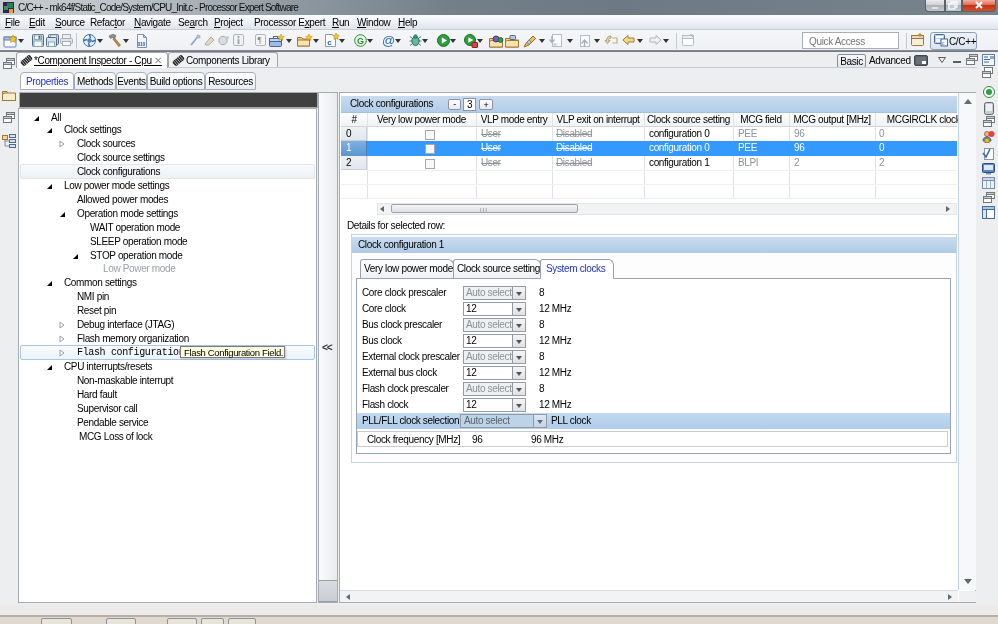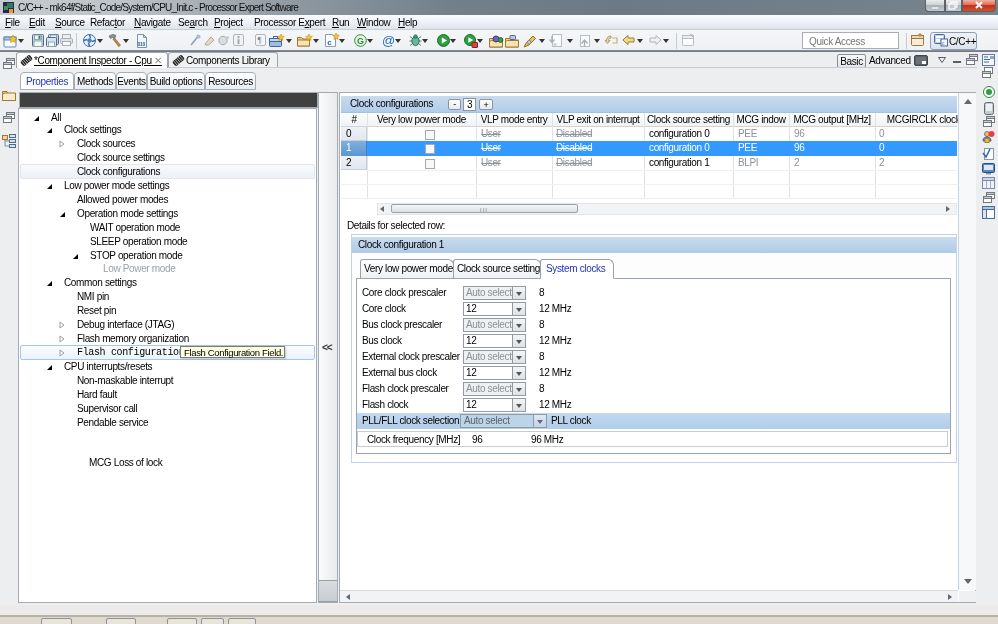--- a/index.html
+++ b/index.html
@@ -479,41 +479,41 @@
 <div class="trow" style="top:279px;">
             <span class="txt" style="left:58px;color:#000;position:absolute;">Hard fault</span>
           </div>
 <div class="trow" style="top:293px;">
             <span class="txt" style="left:58px;color:#000;position:absolute;">Supervisor call</span>
           </div>
 <div class="trow" style="top:307px;">
             <span class="txt" style="left:58px;color:#000;position:absolute;">Pendable service</span>
           </div>
 <div class="trow" style="top:321px;">
-            <span class="txt" style="left:70px;color:#000;position:absolute;margin-top:26px;">MCG Loss of lock</span>
+            <span class="txt" style="left:60px;color:#000;position:absolute;">MCG Loss of lock</span>
           </div>
 <div style="position:absolute;left:161px;top:237px;width:105px;height:12px;background:#fefee1;border:1px solid #7a7a7a;font-size:9.5px;padding:0 0 0 3px;z-index:5;box-shadow:1px 1px 2px rgba(0,0,0,0.2);white-space:nowrap;">Flash Configuration Field.</div>
       </div>
       <div id="cstrip">
           <span class="cc">&lt;&lt;</span>
           <div style="position:absolute;left:0px;top:487px;width:18px;height:22px;background:linear-gradient(#d9dcdf,#c9cdd1);border:1px solid #9aa0a7;border-left:none;border-right:none;"></div>
         </div>
       <div id="rpanel">
 <div style="position:absolute;left:1px;top:3px;width:616px;height:17px;background:linear-gradient(#c9dbee,#b1cce9);border-bottom:1px solid #a2c2e2;"></div>
 <div style="position:absolute;left:10px;top:5px;font-size:10px;">Clock configurations</div>
 <div style="position:absolute;left:108px;top:6px;width:13px;height:11px;background:linear-gradient(#fdfdfd,#e6e9ed);border:1px solid #8e959d;border-radius:2px;text-align:center;font-size:9px;line-height:9px;">-</div>
 <div style="position:absolute;left:123px;top:5px;width:13px;height:13px;background:#fff;border:1px solid #8e959d;text-align:center;font-size:10px;line-height:12px;">3</div>
 <div style="position:absolute;left:139px;top:6px;width:14px;height:11px;background:linear-gradient(#fdfdfd,#e6e9ed);border:1px solid #8e959d;border-radius:2px;text-align:center;font-size:9px;line-height:10px;">+</div>
 <div style="position:absolute;left:1px;top:20px;width:616px;height:14px;background:linear-gradient(#fcfdfd,#f0f2f4);border-bottom:1px solid #d0d4d9;"></div>
 <div style="position:absolute;left:1px;top:21px;width:26px;height:12px;text-align:center;font-size:10px;white-space:nowrap;overflow:hidden;">#</div>
 <div style="position:absolute;left:27px;top:21px;width:109px;height:12px;text-align:center;font-size:10px;white-space:nowrap;overflow:hidden;">Very low power mode</div>
 <div style="position:absolute;left:136px;top:21px;width:76px;height:12px;text-align:center;font-size:10px;white-space:nowrap;overflow:hidden;">VLP mode entry</div>
 <div style="position:absolute;left:212px;top:21px;width:92px;height:12px;text-align:center;font-size:10px;white-space:nowrap;overflow:hidden;">VLP exit on interrupt</div>
 <div style="position:absolute;left:304px;top:21px;width:89px;height:12px;text-align:center;font-size:10px;white-space:nowrap;overflow:hidden;">Clock source setting</div>
-<div style="position:absolute;left:393px;top:21px;width:56px;height:12px;text-align:center;font-size:10px;white-space:nowrap;overflow:hidden;">MCG indow</div>
+<div style="position:absolute;left:393px;top:21px;width:56px;height:12px;text-align:center;font-size:10px;white-space:nowrap;overflow:hidden;">MCG field</div>
 <div style="position:absolute;left:449px;top:21px;width:86px;height:12px;text-align:center;font-size:10px;white-space:nowrap;overflow:hidden;">MCG output [MHz]</div>
 <div style="position:absolute;left:535px;top:21px;width:110px;height:12px;text-align:center;font-size:10px;white-space:nowrap;overflow:hidden;">MCGIRCLK clock [M</div>
 <div style="position:absolute;left:27px;top:20px;width:1px;height:85px;background:#dfe2e6;"></div>
 <div style="position:absolute;left:136px;top:20px;width:1px;height:85px;background:#dfe2e6;"></div>
 <div style="position:absolute;left:212px;top:20px;width:1px;height:85px;background:#dfe2e6;"></div>
 <div style="position:absolute;left:304px;top:20px;width:1px;height:85px;background:#dfe2e6;"></div>
 <div style="position:absolute;left:393px;top:20px;width:1px;height:85px;background:#dfe2e6;"></div>
 <div style="position:absolute;left:449px;top:20px;width:1px;height:85px;background:#dfe2e6;"></div>
 <div style="position:absolute;left:535px;top:20px;width:1px;height:85px;background:#dfe2e6;"></div>
 <div style="position:absolute;left:1px;top:34px;width:26px;height:14px;background:linear-gradient(#eef1f5,#e2e7ee);border-right:1px solid #c9cfd8;border-bottom:1px solid #c9cfd8;font-size:10px;padding:1px 0 0 5px;">0</div>

